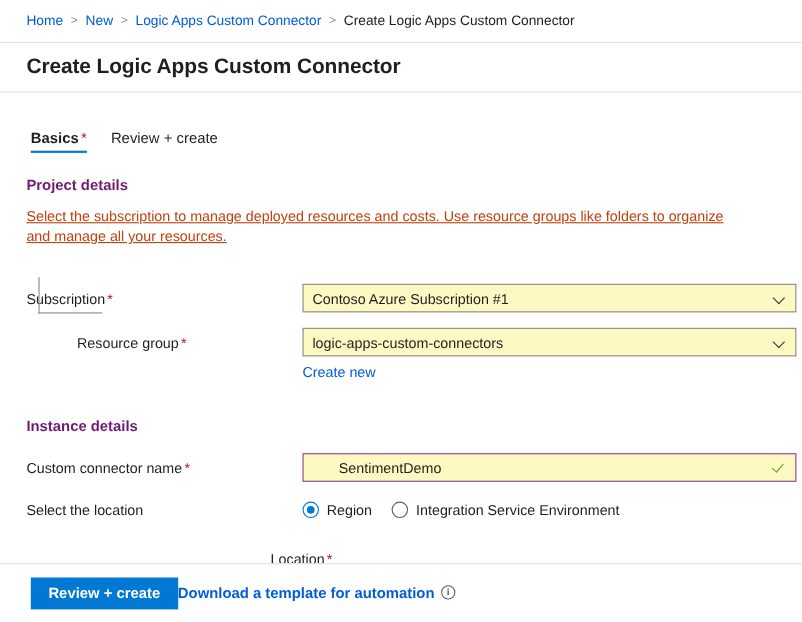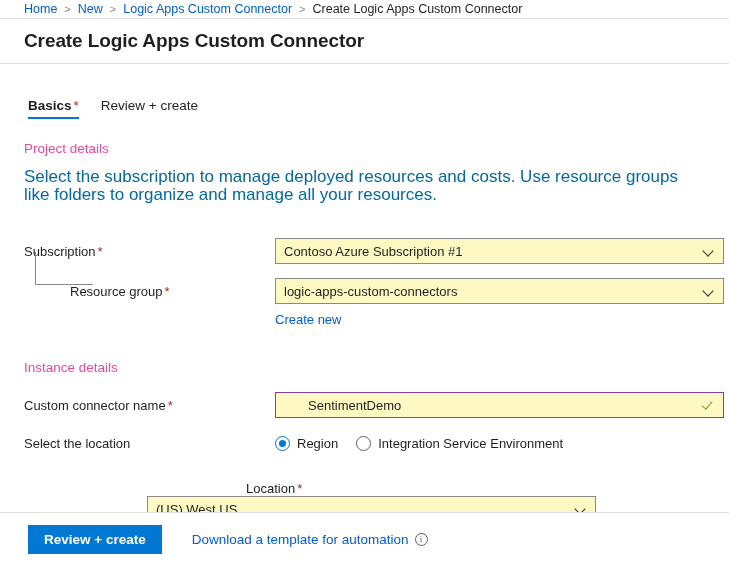--- a/index.html
+++ b/index.html
@@ -9,21 +9,21 @@
     height: 565px;
     background: #ffffff;
     font-family: "Liberation Sans", sans-serif;
     color: #201f1e;
     overflow: hidden;
     position: relative;
   }
 
   
   .breadcrumb {
-    height: 19px;
+    height: 39px;
     display: flex;
     align-items: center;
     padding-left: 24px;
     font-size: 12.5px;
     border-bottom: 1px solid #e1e1e1;
   }
   .crumb-link {
     color: #015cda;
     text-decoration: none;
     white-space: nowrap;
@@ -80,28 +80,29 @@
     height: 2px;
     background: #0078d4;
   }
   .req { color: #a4262c; font-weight: normal; margin-left: 2px; }
 
   
   .content { padding-left: 24px; padding-right: 10px; }
 
   .section-head {
     font-size: 13.5px;
-    font-weight: normal;
-    color: #ec4899;
+    font-weight: bold;
+    color: #701a75;
   }
   .section-desc {
-    font-size: 17px;
-    color: #0369a1;
+    font-size: 13px;
+    color: #c2410c;
     line-height: 18px;
     max-width: 655px;
+    text-decoration: underline;
   }
 
   .field-row {
     display: flex;
     align-items: center;
     position: relative;
   }
   .field-label {
     font-size: 13px;
     color: #201f1e;
@@ -233,24 +234,24 @@
     padding: 0 16px;
     font-size: 13.5px;
     font-weight: bold;
     font-family: "Liberation Sans", sans-serif;
     cursor: pointer;
   }
   .footer-link {
     color: #015cda;
     font-size: 13.5px;
     text-decoration: none;
-    margin-left: 30px;
-    cursor: pointer;
-    display: flex;
-    align-items: center;
+    cursor: pointer;
+    display: flex;
+    align-items: flex-start;
+    font-weight: bold;
   }
   .info-icon {
     width: 13px; height: 13px;
     border: 1px solid #605e5c;
     border-radius: 50%;
     margin-left: 6px;
     position: relative;
     flex: none;
     color: #605e5c;
     font-size: 9px;

